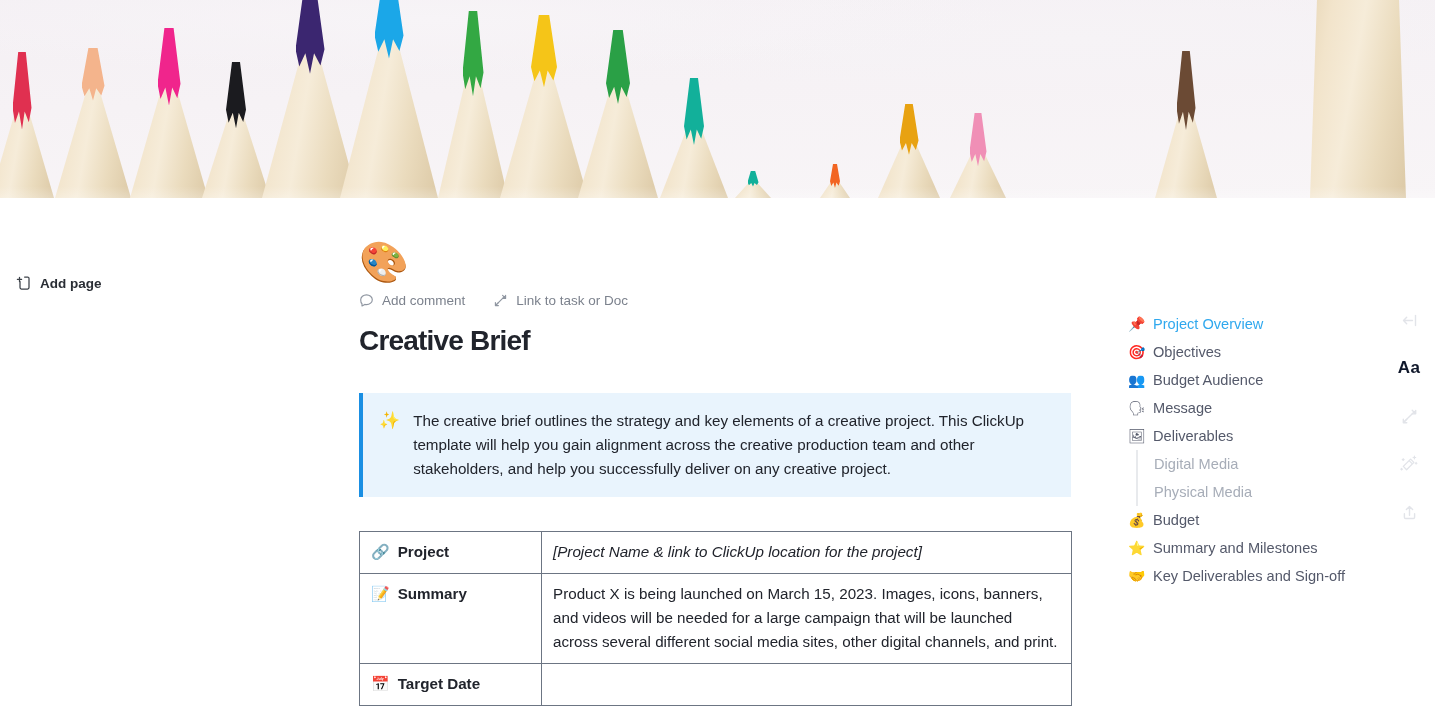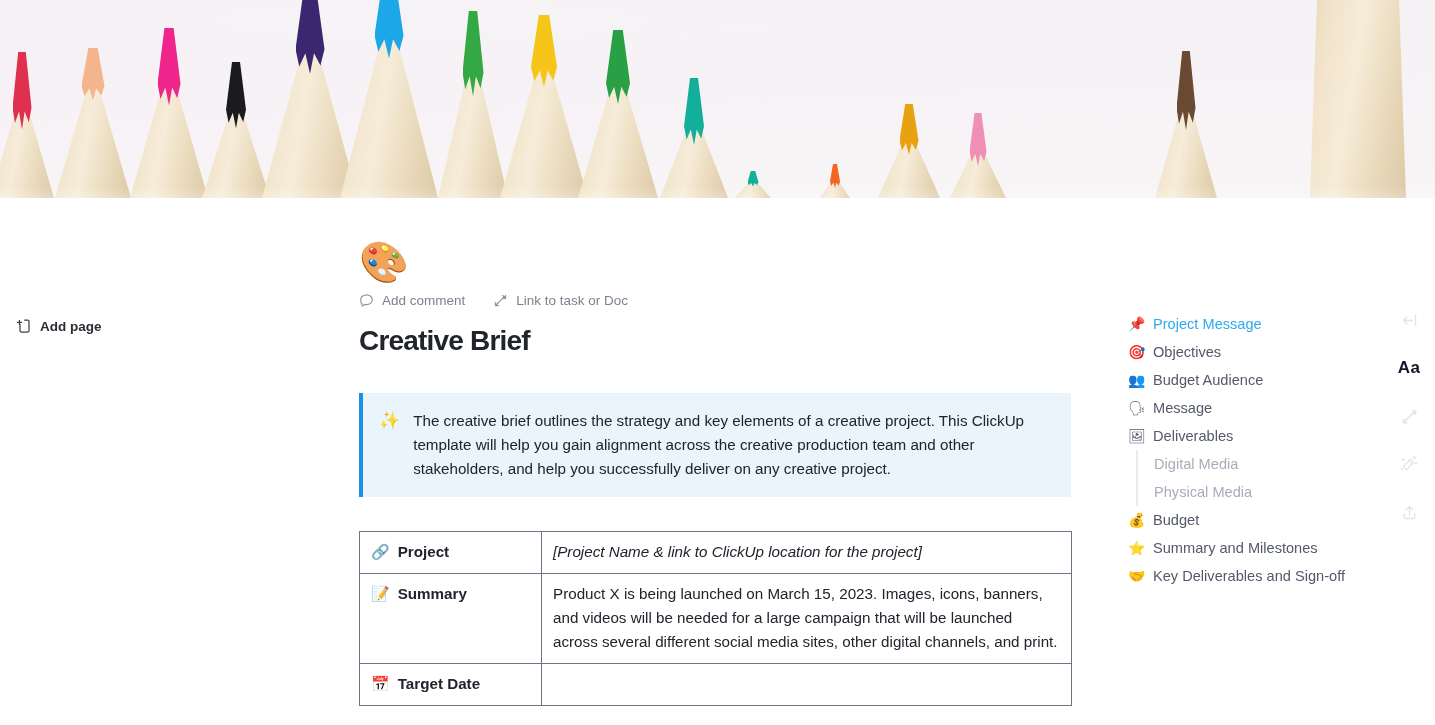--- a/index.html
+++ b/index.html
@@ -36,21 +36,21 @@
   .tip {
     position:absolute;
     border-radius: 2px 2px 0 0;
   }
   .cover-fade {
     position:absolute; left:0; right:0; bottom:0; height:26px;
     background: linear-gradient(to bottom, rgba(255,255,255,0) 0%, rgba(255,255,255,0.0) 55%, rgba(255,255,255,0.25) 100%);
   }
 
   
-  .left-rail { position:absolute; left:0; top:198px; width:340px; height:458px;margin-top:43px; }
+  .left-rail { position:absolute; left:0; top:198px; width:340px; height:458px; }
   .add-page {
     position:absolute; left:12px; top:73px;
     display:flex; align-items:center; gap:9px;
     height:24px; padding:0 4px;
     font-size:13.5px; font-weight:700; color:#292d34;
     cursor:pointer; border-radius:5px;
     white-space:nowrap;
   }
   .add-page svg { display:block; }
 
@@ -274,21 +274,21 @@
             <td></td>
           </tr>
         </tbody>
     </table>
 
   </div>
 
   <div class="toc" id="toc">
       <div class="toc-item active">
         <span class="emo">📌</span>
-        <span>Project Message</span>
+        <span>Project Overview</span>
       </div>
       <div class="toc-item">
         <span class="emo">🎯</span>
         <span>Objectives</span>
       </div>
       <div class="toc-item">
         <span class="emo">👥</span>
         <span>Budget Audience</span>
       </div>
       <div class="toc-item">

